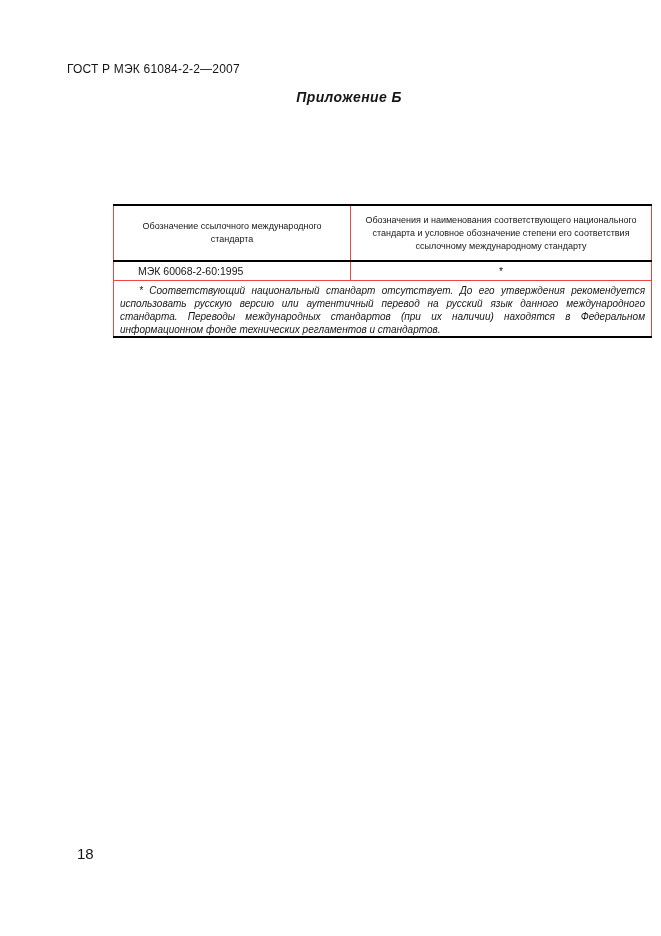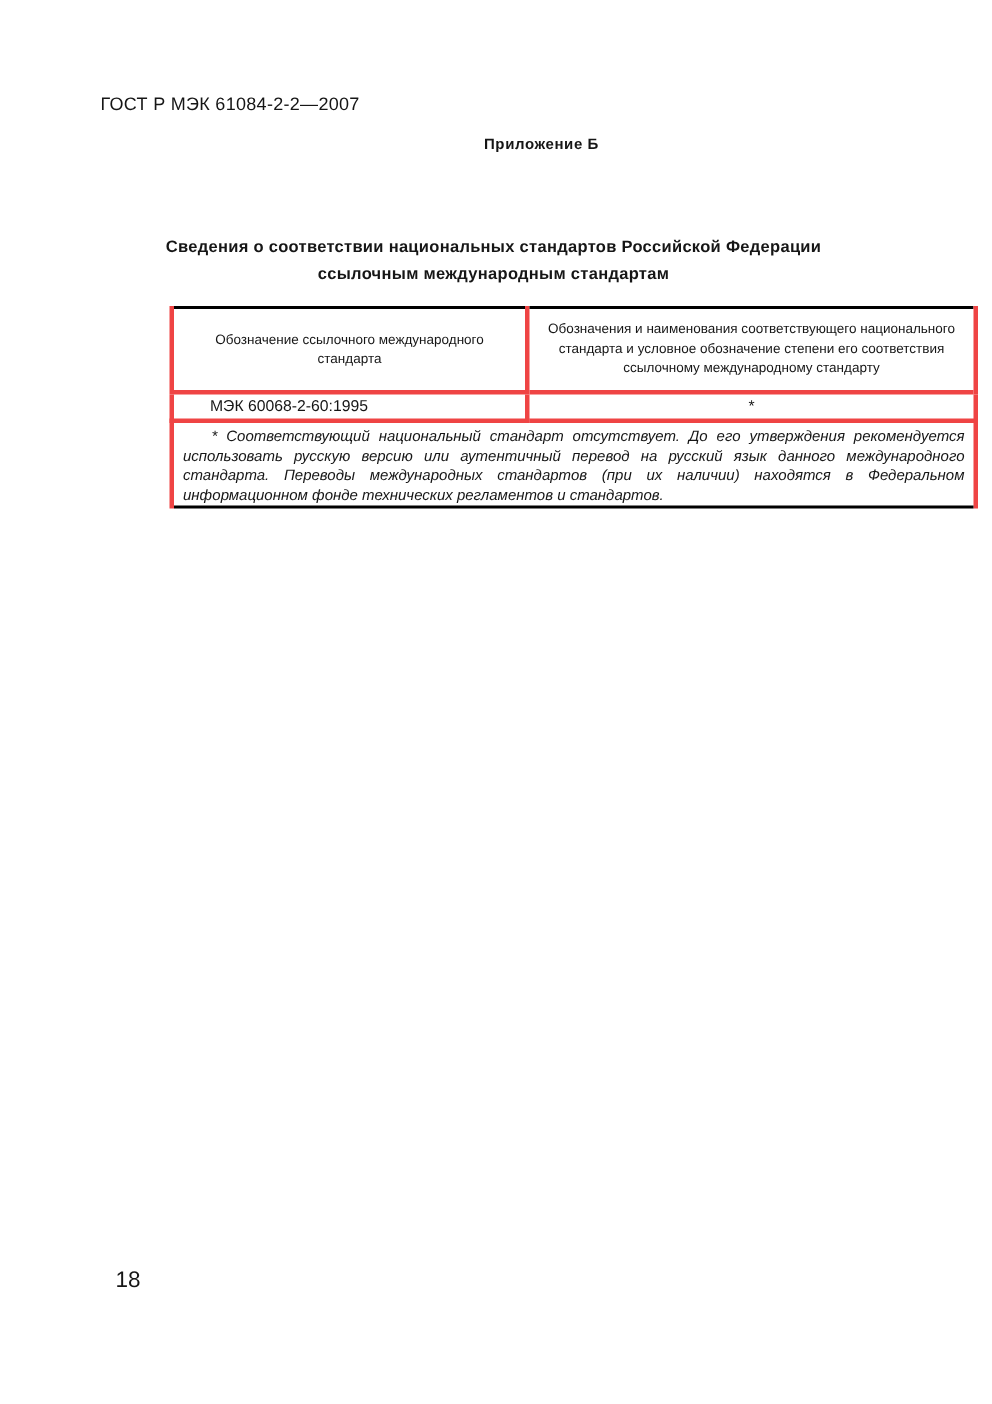--- a/index.html
+++ b/index.html
@@ -18,48 +18,49 @@
   .doc-code {
     position: absolute;
     left: 67px; top: 62px;
     font-size: 12px;
     font-weight: normal;
     letter-spacing: 0.2px;
     white-space: nowrap;
   }
   .appendix {
     position: absolute;
-    left: 92px; top: 90px;
+    left: 80px; top: 90px;
     width: 538px;
     text-align: center;
-    font-size: 10px;
+    font-size: 14px;
     font-weight: bold;
     line-height: 14px;
     letter-spacing: 0.4px;
+    font-style: italic;
   }
   .section-title {
     position: absolute;
     left: 30px; top: 156px;
     width: 598px;
     text-align: center;
     font-size: 11px;
     font-weight: bold;
     line-height: 18px;
     letter-spacing: 0.2px;
   }
   table.corr-table {
     position: absolute;
     left: 77px; top: 204px;
     width: 539px;
     border-collapse: collapse;
     table-layout: fixed;
     margin-left: 36px;
   }
   .corr-table th, .corr-table td {
-    border: 3px solid #ef4444;
+    border: 1px solid #ef4444;
     font-weight: normal;
     vertical-align: middle;
   }
   .corr-table thead th {
     border-top: 2px solid #000;
     border-bottom: 2px solid #000;
     height: 56px;
     font-size: 9px;
     line-height: 13px;
     text-align: center;
@@ -95,24 +96,20 @@
 <body>
 
 <div class="page">
 
   <div class="doc-code">ГОСТ Р МЭК 61084-2-2—2007</div>
 
   <div class="appendix">
     <div>Приложение Б</div>
   </div>
 
-  <div class="section-title">
-    <div>Сведения о соответствии национальных стандартов Российской Федерации</div>
-    <div>ссылочным международным стандартам</div>
-  </div>
 
   <table class="corr-table">
     <thead>
       <tr>
         <th class="col-intl">Обозначение ссылочного международного стандарта</th>
         <th class="col-natl">Обозначения и наименования соответствующего национального
 стандарта и условное обозначение степени его соответствия
 ссылочному международному стандарту</th>
       </tr>
     </thead>

